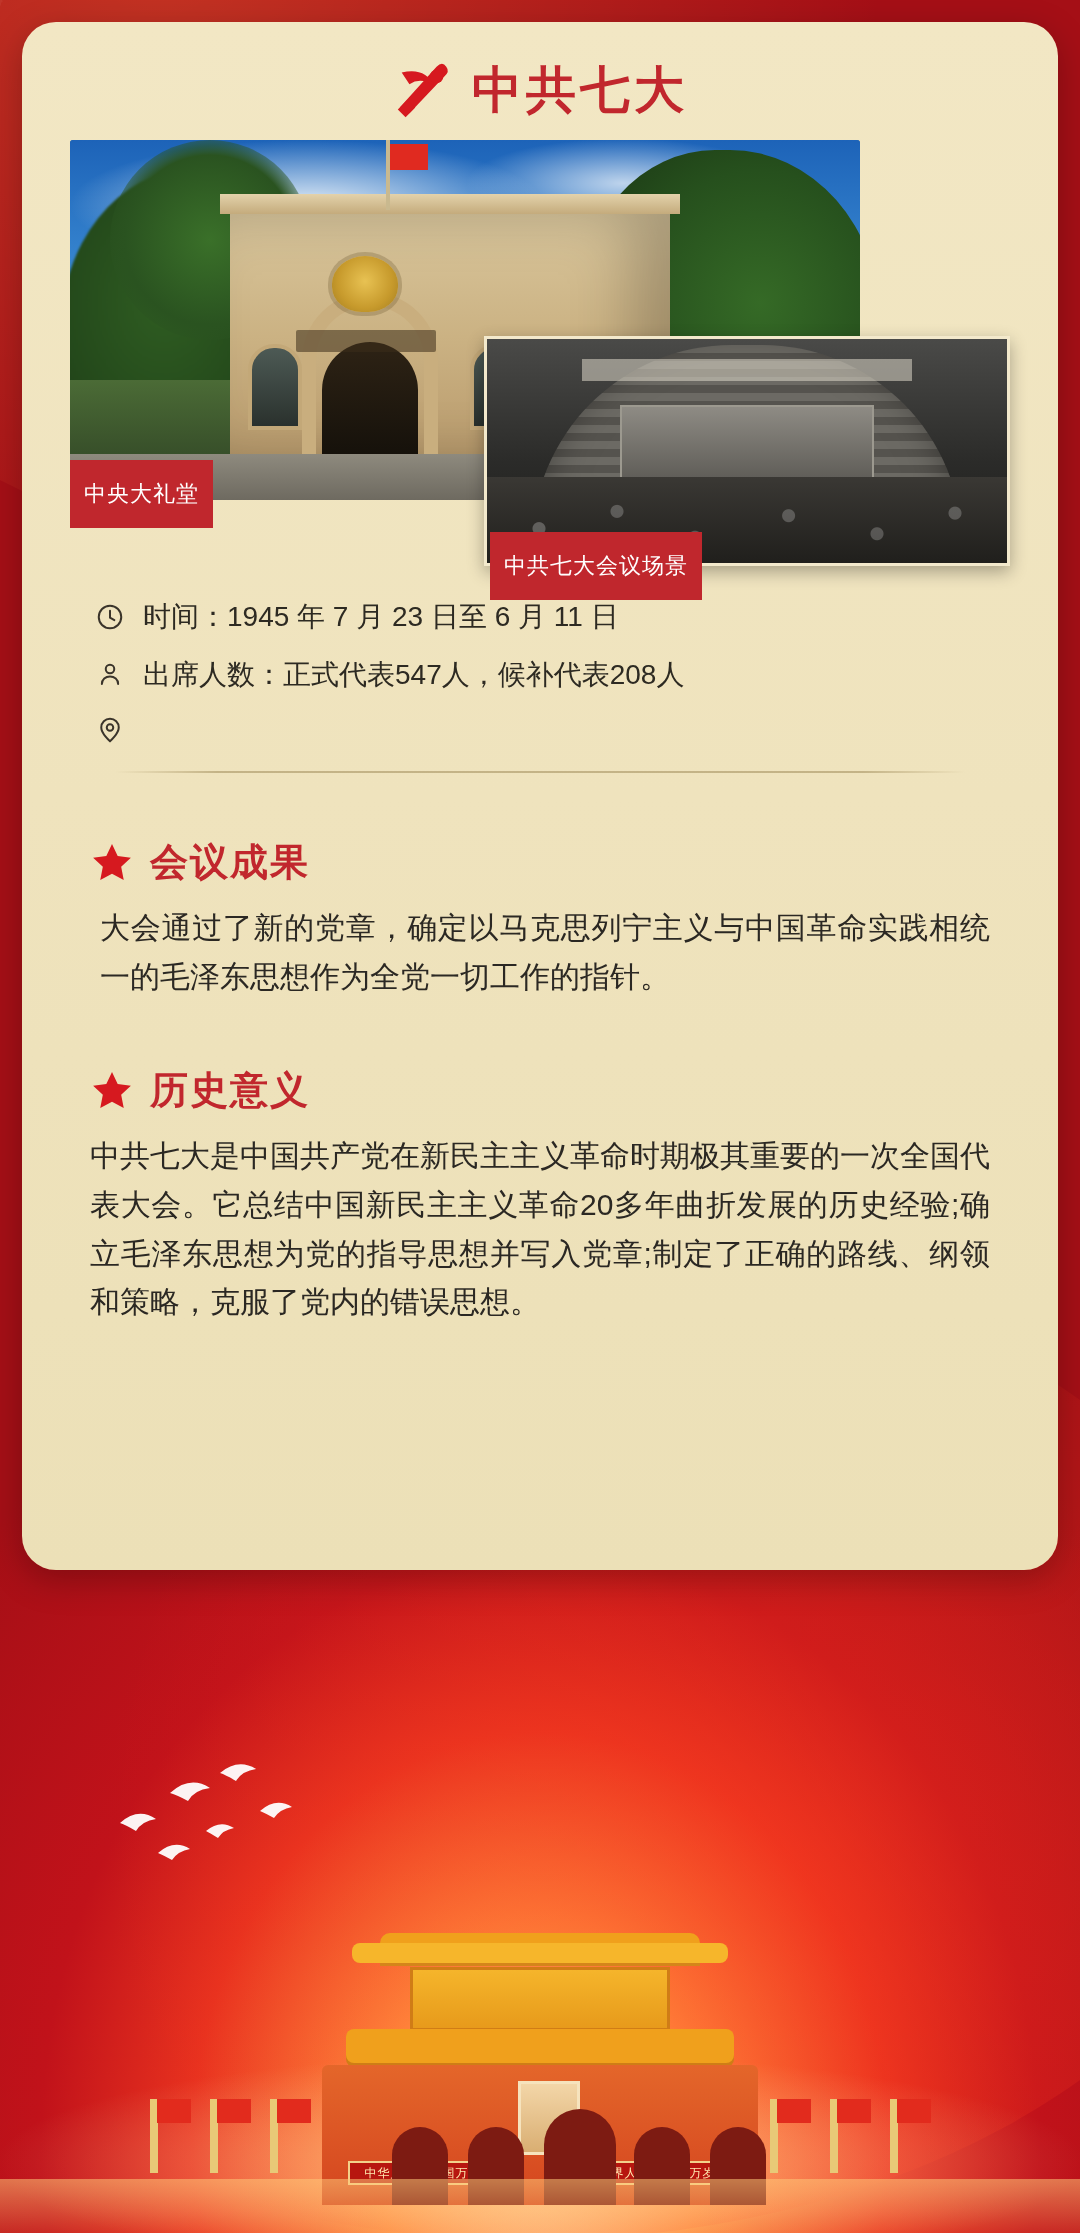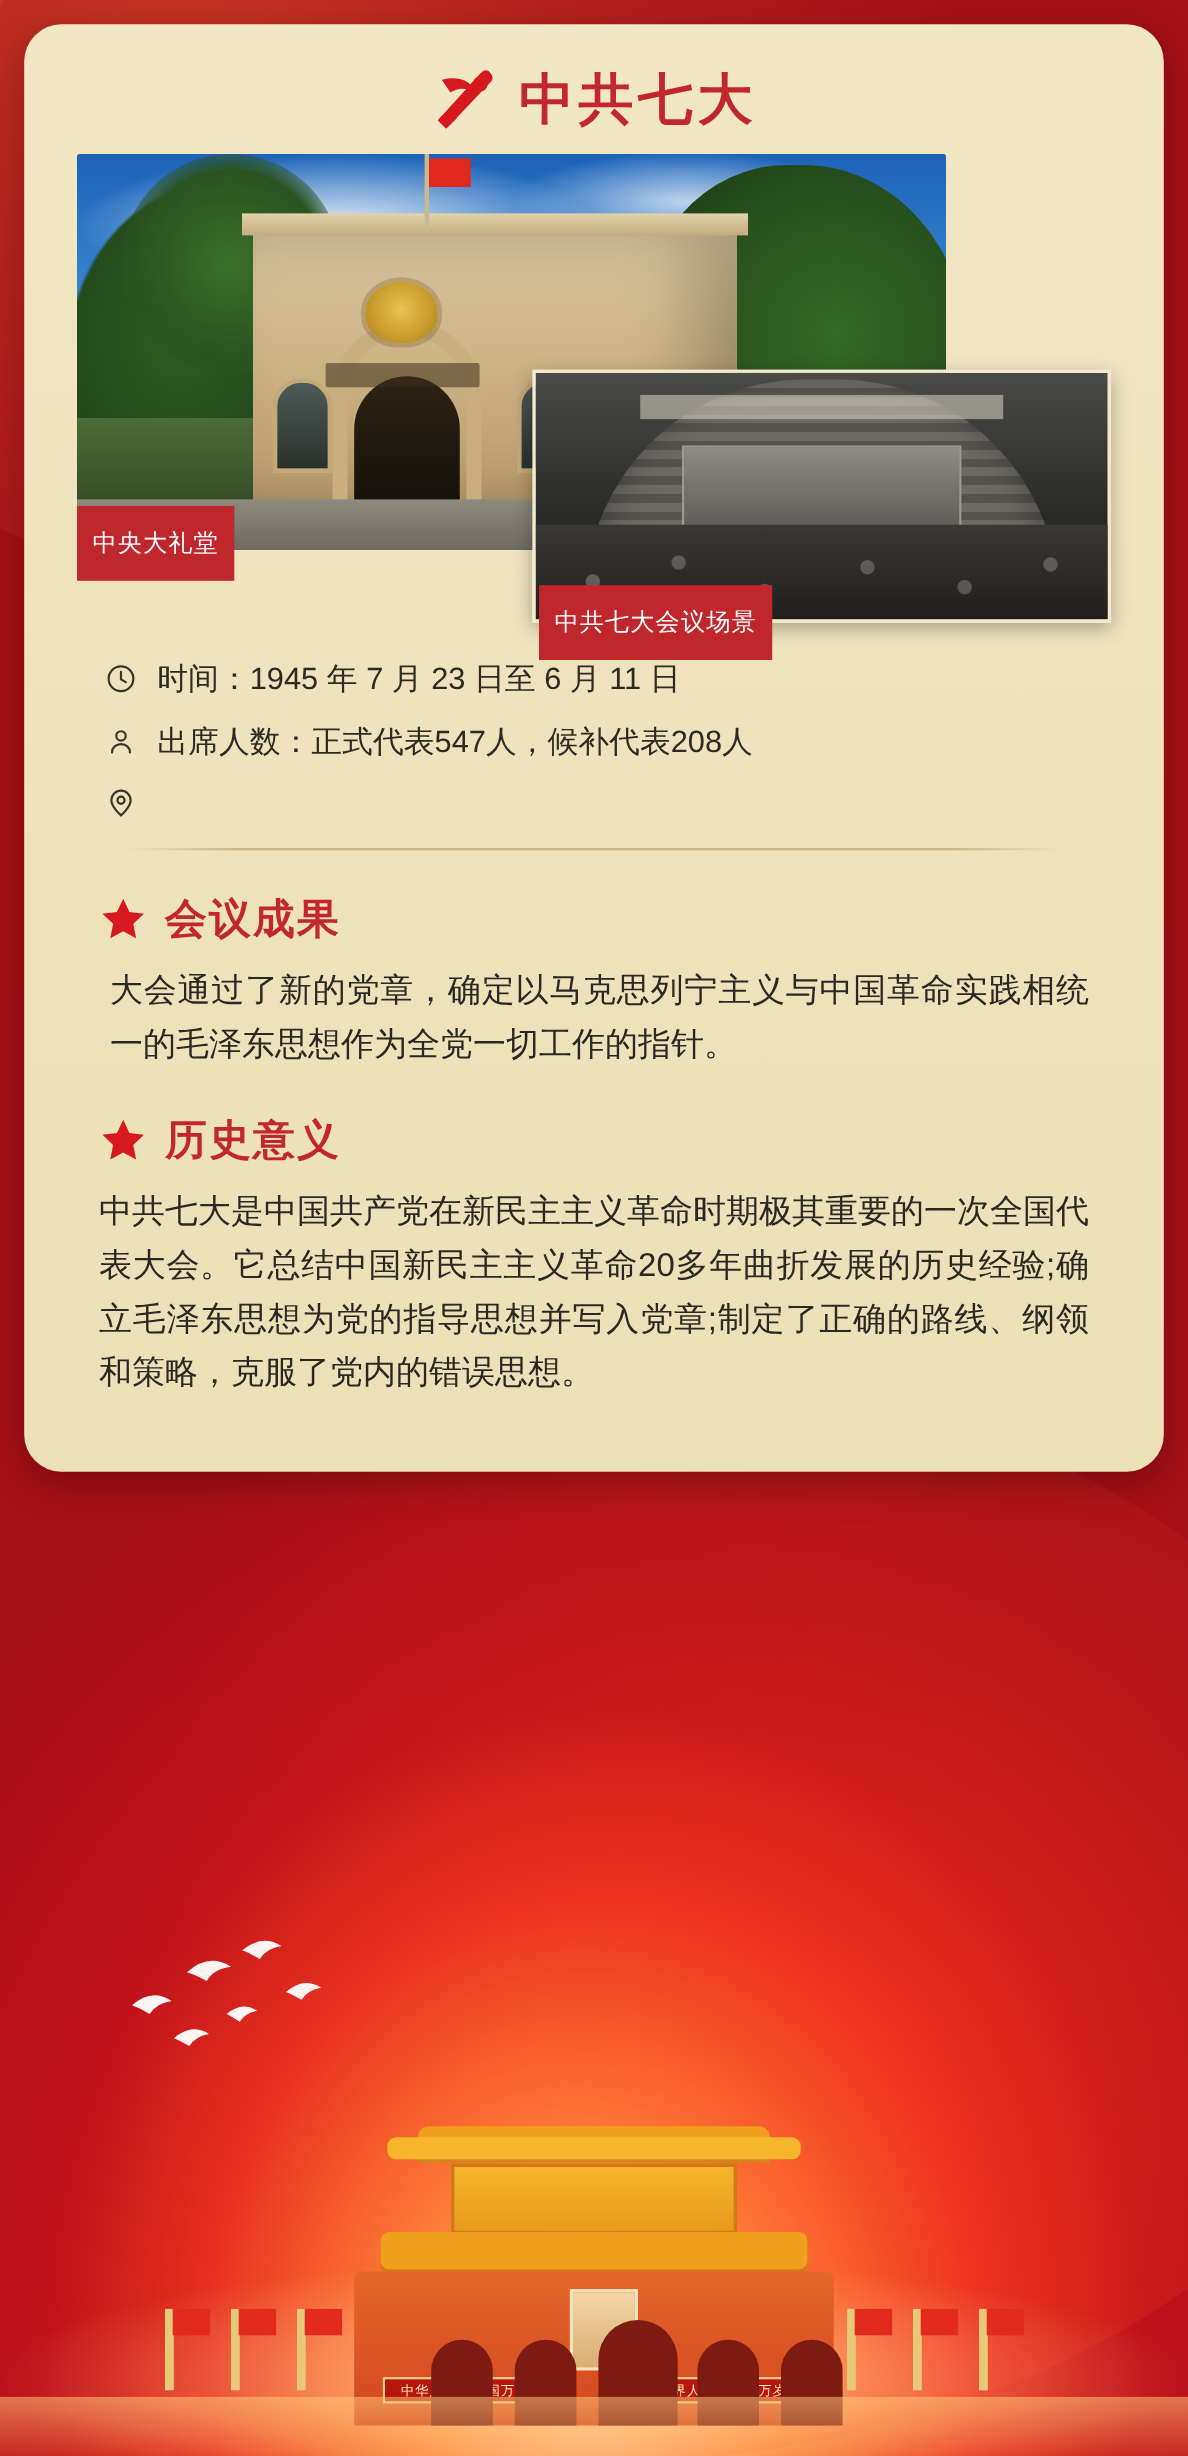--- a/index.html
+++ b/index.html
@@ -48,21 +48,21 @@
     top: 1240px; left: -220px;
     pointer-events: none;
   }
 
   
   .card {
     position: absolute;
     left: 22px;
     top: 22px;
     width: 1036px;
-    height: 1316px;
+    height: 1548px;
     background: linear-gradient(180deg, #f2e7c4 0%, #efe3bd 50%, #ece0b7 100%);
     border-radius: 34px;
     box-shadow: 0 10px 34px rgba(0,0,0,0.25);
     overflow: hidden;
   }
 
   
   .header {
     display: flex;
     align-items: center;
@@ -255,21 +255,21 @@
     width: 850px;
     height: 2px;
     margin: 26px auto 0 auto;
     background: linear-gradient(90deg, rgba(160,140,90,0) 0%, rgba(160,140,90,.55) 12%, rgba(160,140,90,.55) 88%, rgba(160,140,90,0) 100%);
   }
 
   
   .section { width: 900px; margin: 0 auto; }
   .sec-head {
     display:flex; align-items:center; gap: 16px;
-    margin-top: 37px;
+    margin-top: 64px;
   }
   .sec-star { width: 44px; height: 44px; flex:none; }
   .sec-title {
     font-size: 38px; font-weight: bold; color:#c1272d; letter-spacing:2px;
     font-family: "Liberation Serif", "DejaVu Serif", serif;
   }
   .sec-body {
     margin-top: 16px;
     font-size: 30px;
     line-height: 1.62;

